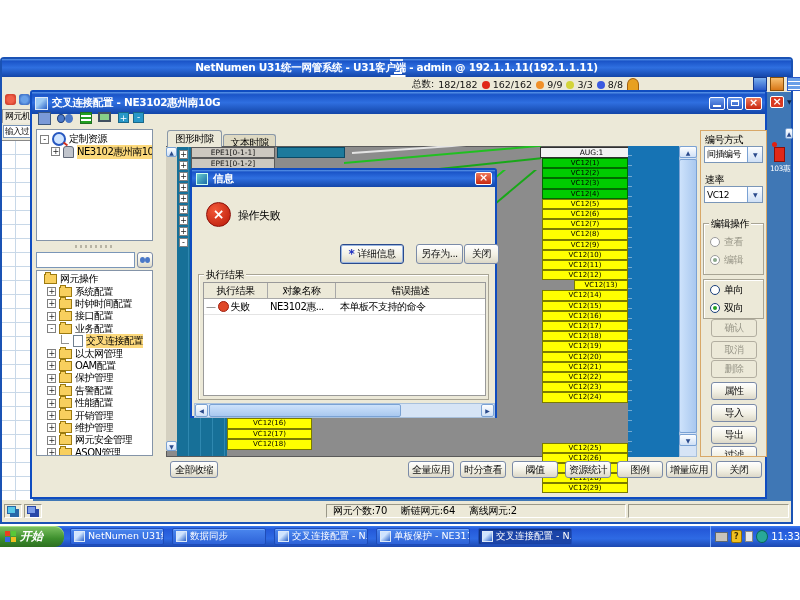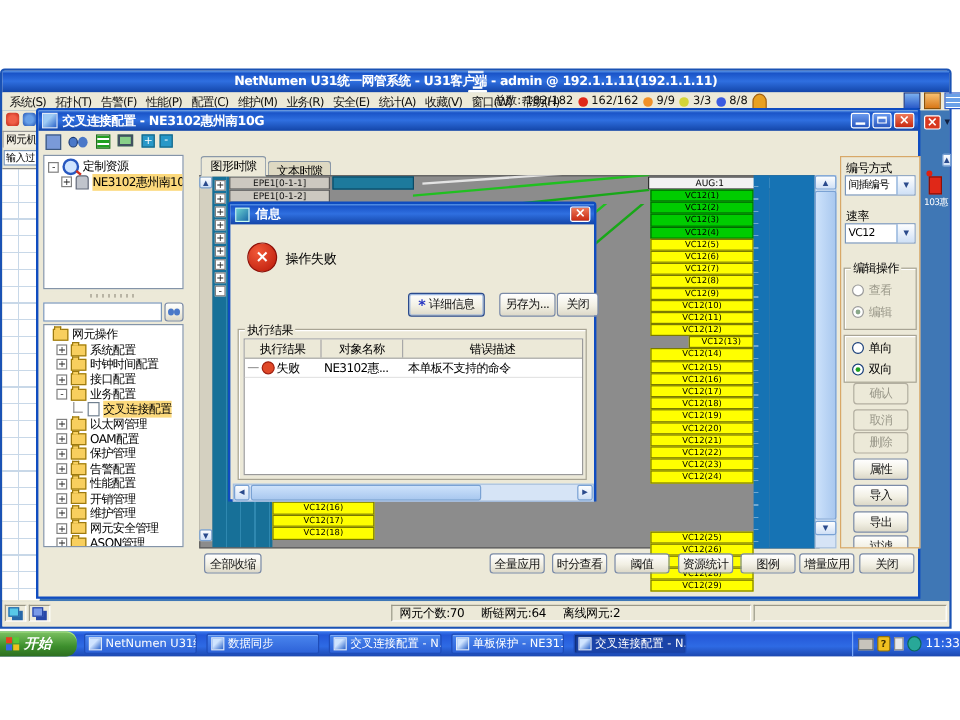--- a/index.html
+++ b/index.html
@@ -79,34 +79,20 @@
   <div class="abs titlebar" style="left:2px;top:59px;width:789px;height:18px;font-size:10.5px;letter-spacing:-0.3px;flex-direction:column;">
     <span class="app-ic"></span>
     <span style="white-space:nowrap;">NetNumen U31统一网管系统 - U31客户端 - admin @ 192.1.1.11(192.1.1.11)</span>
     <span style="flex:1"></span>
     <span class="win-btn g-min"></span>
     <span class="win-btn g-max"></span>
     <span class="win-btn close g-x" style="margin-right:3px;"></span>
   </div>
 
   <div class="abs" style="left:2px;top:77px;width:789px;height:15px;background:#ece9d8;">
-    <div id="menu-items" class="abs" style="left:2px;top:0;display:flex;">
-        <span class="menu-item">系统(S)</span>
-        <span class="menu-item">拓扑(T)</span>
-        <span class="menu-item">告警(F)</span>
-        <span class="menu-item">性能(P)</span>
-        <span class="menu-item">配置(C)</span>
-        <span class="menu-item">维护(M)</span>
-        <span class="menu-item">业务(R)</span>
-        <span class="menu-item">安全(E)</span>
-        <span class="menu-item">统计(A)</span>
-        <span class="menu-item">收藏(V)</span>
-        <span class="menu-item">窗口(W)</span>
-        <span class="menu-item">帮助(H)</span>
-      </div>
     <div class="abs" style="left:410px;top:1px;display:flex;align-items:center;gap:4px;">
       <span class="sevtxt">总数:</span>
       <span class="sevtxt">182/182</span>
       <span id="sev-list" style="display:flex;align-items:center;gap:4px;">
           <span style="display: flex; align-items: center; gap: 3px;">
             <span class="dot" style="background: rgb(224, 40, 24);"></span>
             <span class="sevtxt">162/162</span>
           </span>
           <span style="display: flex; align-items: center; gap: 3px;">
             <span class="dot" style="background: rgb(240, 144, 40);"></span>
@@ -147,21 +133,21 @@
       repeating-linear-gradient(180deg,#fff 0 13px,#c8d8e8 13px 14px);border-top:1px solid #888;"></div>
 
   <span class="abs g-x" style="left:770px;top:96px;width:14px;height:12px;background:#d83820;border:1px solid #fff;border-radius:2px;"></span>
   <span class="abs g-dn" style="left:787px;top:98px;font-size:6px;color:#102040;"></span>
   <span class="abs sb-btn g-up" style="left:785px;top:128px;width:8px;height:11px;"></span>
   <span class="abs" style="left:772px;top:142px;width:5px;height:5px;background:#e02010;border-radius:50%;"></span>
   <span class="abs" style="left:774px;top:147px;width:11px;height:15px;background:#e02818;border:1px solid #8c0f08;"></span>
   <div class="abs" style="left:767px;top:164px;width:26px;font-size:7.5px;color:#fff;text-align:center;letter-spacing:-0.5px;">103惠</div>
 
   <div class="abs" style="left:30px;top:90px;width:737px;height:409px;background:#ece9d8;border:2px solid #0f4cc0;border-radius:3px 3px 0 0;"></div>
-  <div class="abs titlebar" style="left:32px;top:92px;width:733px;height:17px;font-size:10.5px;letter-spacing:-0.3px;">
+  <div class="abs titlebar" style="left:32px;top:92px;width:733px;height:22px;font-size:10.5px;letter-spacing:-0.3px;">
     <span class="app-ic"></span>
     <span style="white-space:nowrap;">交叉连接配置 - NE3102惠州南10G</span>
     <span style="flex:1"></span>
     <span class="win-btn g-min"></span>
     <span class="win-btn g-max"></span>
     <span class="win-btn close g-x" style="margin-right:3px;"></span>
   </div>
 
   <span class="abs" style="left:38px;top:112px;width:13px;height:13px;background:#7a9ad8;border:1px solid #3c5880;"></span>
   <span class="abs" style="left:57px;top:114px;width:8px;height:9px;border-radius:50%;background:#4a78c8;border:1px solid #1c3c78;box-shadow:8px 0 0 #4a78c8;"></span>

